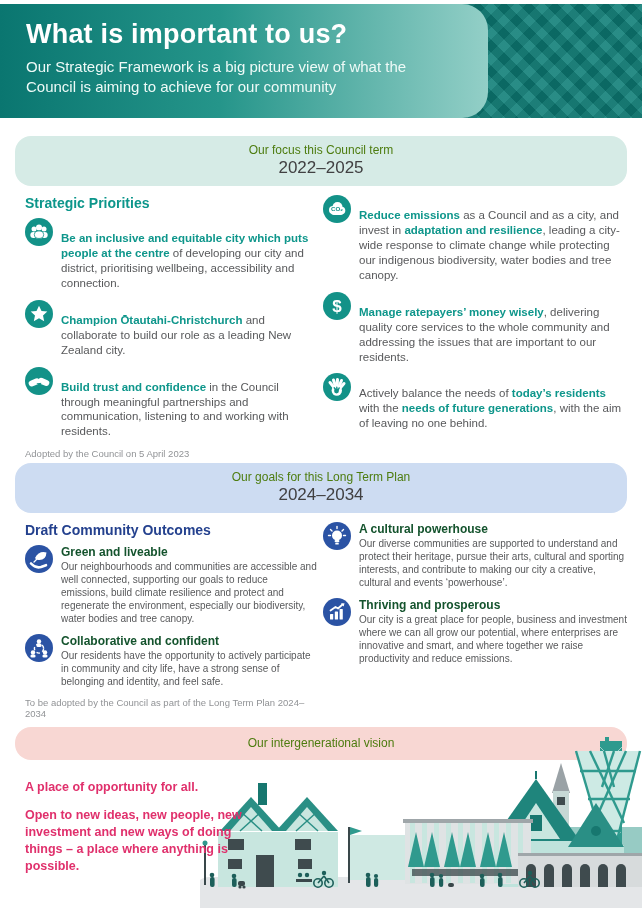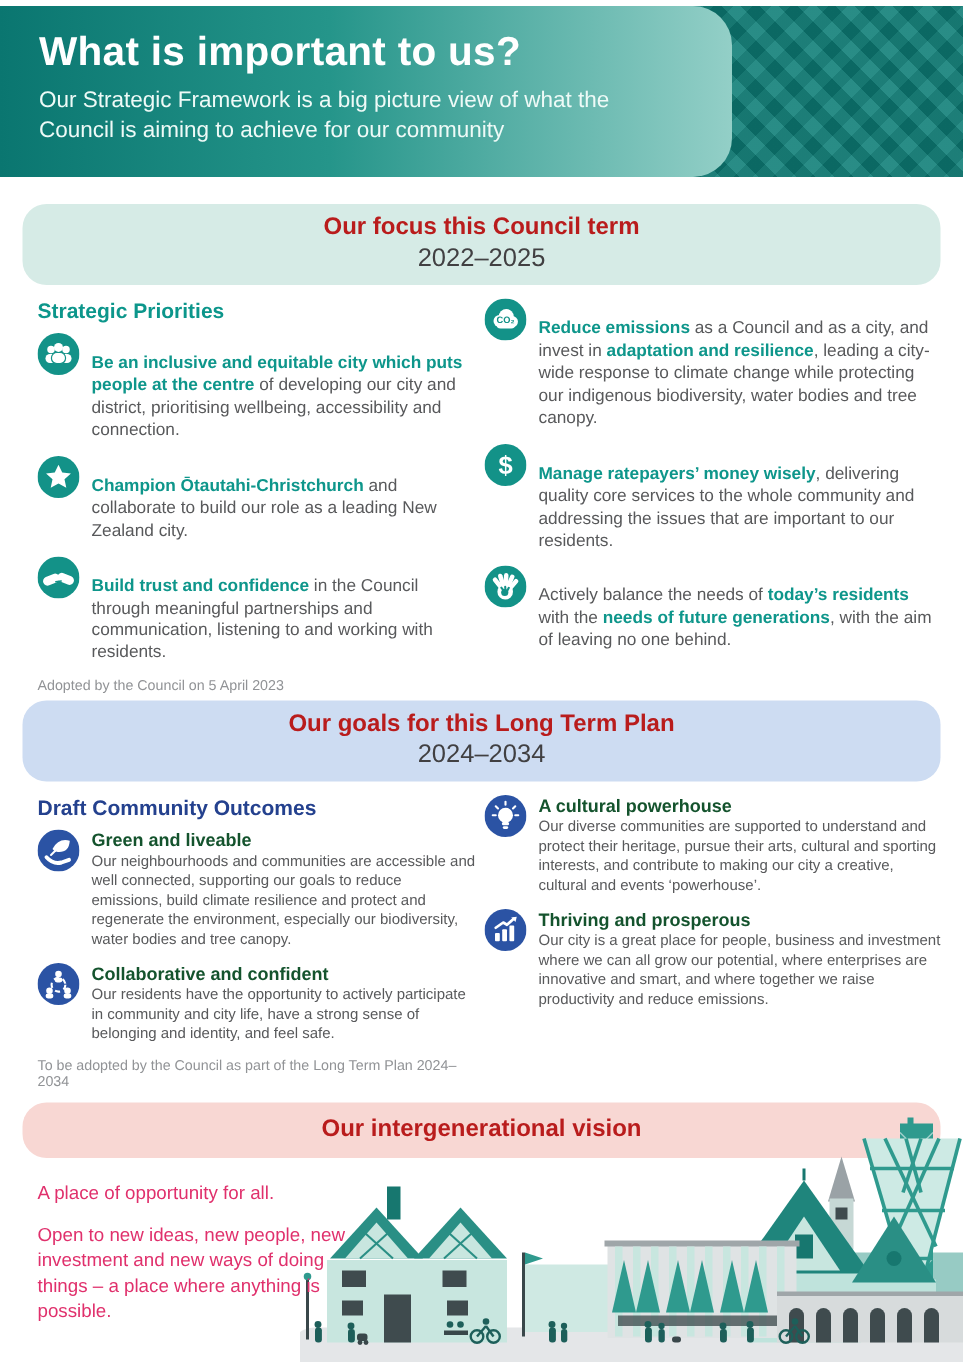--- a/index.html
+++ b/index.html
@@ -17,21 +17,21 @@
   }
   .hero-panel { position:absolute; top:4px; left:0; bottom:0; width:488px;
     background:linear-gradient(90deg,#0a7670 0%,#25958a 45%,#93cfc7 100%);
     border-radius:0 26px 26px 0; padding:15px 24px 0 26px; }
   .hero-title { color:#fff; font-size:27px; font-weight:bold; letter-spacing:0.2px; }
   .hero-sub { color:#eefaf7; font-size:15px; line-height:1.35; margin-top:7px; max-width:420px; }
 
   
   section { padding:0 15px; flex:none; }
   .banner { border-radius:16px; text-align:center; padding:7px 10px 8px; }
-  .banner-title { font-size:16px; font-weight:bold; color:#b91c1c; }
+  .banner-title { font-size:12px; font-weight:normal; color:#4d7c0f; }
   .banner-years { font-size:17px; color:#414042; margin-top:1px; }
   .banner-mint  { background:#d6ebe6; }
   .banner-blue  { background:#cddcf2; }
   .banner-pink  { background:#f8d7d3; }
 
   .section-focus { margin-top:18px; }
   .section-goals { margin-top:4px; }
 
   .cols { display:grid; grid-template-columns:292px 1fr; column-gap:6px; padding-left:10px; margin-top:9px; }
   .col-heading { font-size:14px; font-weight:bold; margin:0 0 7px 0; }
@@ -43,21 +43,21 @@
   .item-text { font-size:11.5px; color:#58595b; line-height:1.3; margin-top:13px; }
   .item-text .hl { color:#0e968b; font-weight:bold; }
   .g-title { font-size:12px; font-weight:bold; color:#14532d; line-height:1.25; }
   .g-text { font-size:10px; color:#58595b; line-height:1.3; }
   .footnote { font-size:9.5px; color:#919396; margin-top:4px; }
 
   
   .section-vision { margin-top:8px; flex:1 1 auto; position:relative; min-height:185px; padding:0; }
   .vision-banner { margin:0 15px; position:relative; z-index:1; padding:9px 10px 10px; }
   .vision-text { position:absolute; left:25px; top:52px; width:218px; z-index:3; }
-  .vision-text p { color:#e0306c; font-size:12.5px; font-weight:normal; line-height:1.35; margin-bottom:11px; }
+  .vision-text p { color:#e0306c; font-size:12.5px; font-weight:bold; line-height:1.35; margin-bottom:11px; }
   .skyline { position:absolute; right:0; bottom:0; z-index:2; display:block; }
 
   svg text { font-family:"Liberation Sans", sans-serif; }
 </style>
 </head>
 <body>
 
 <div class="page">
 
   <header class="hero">

